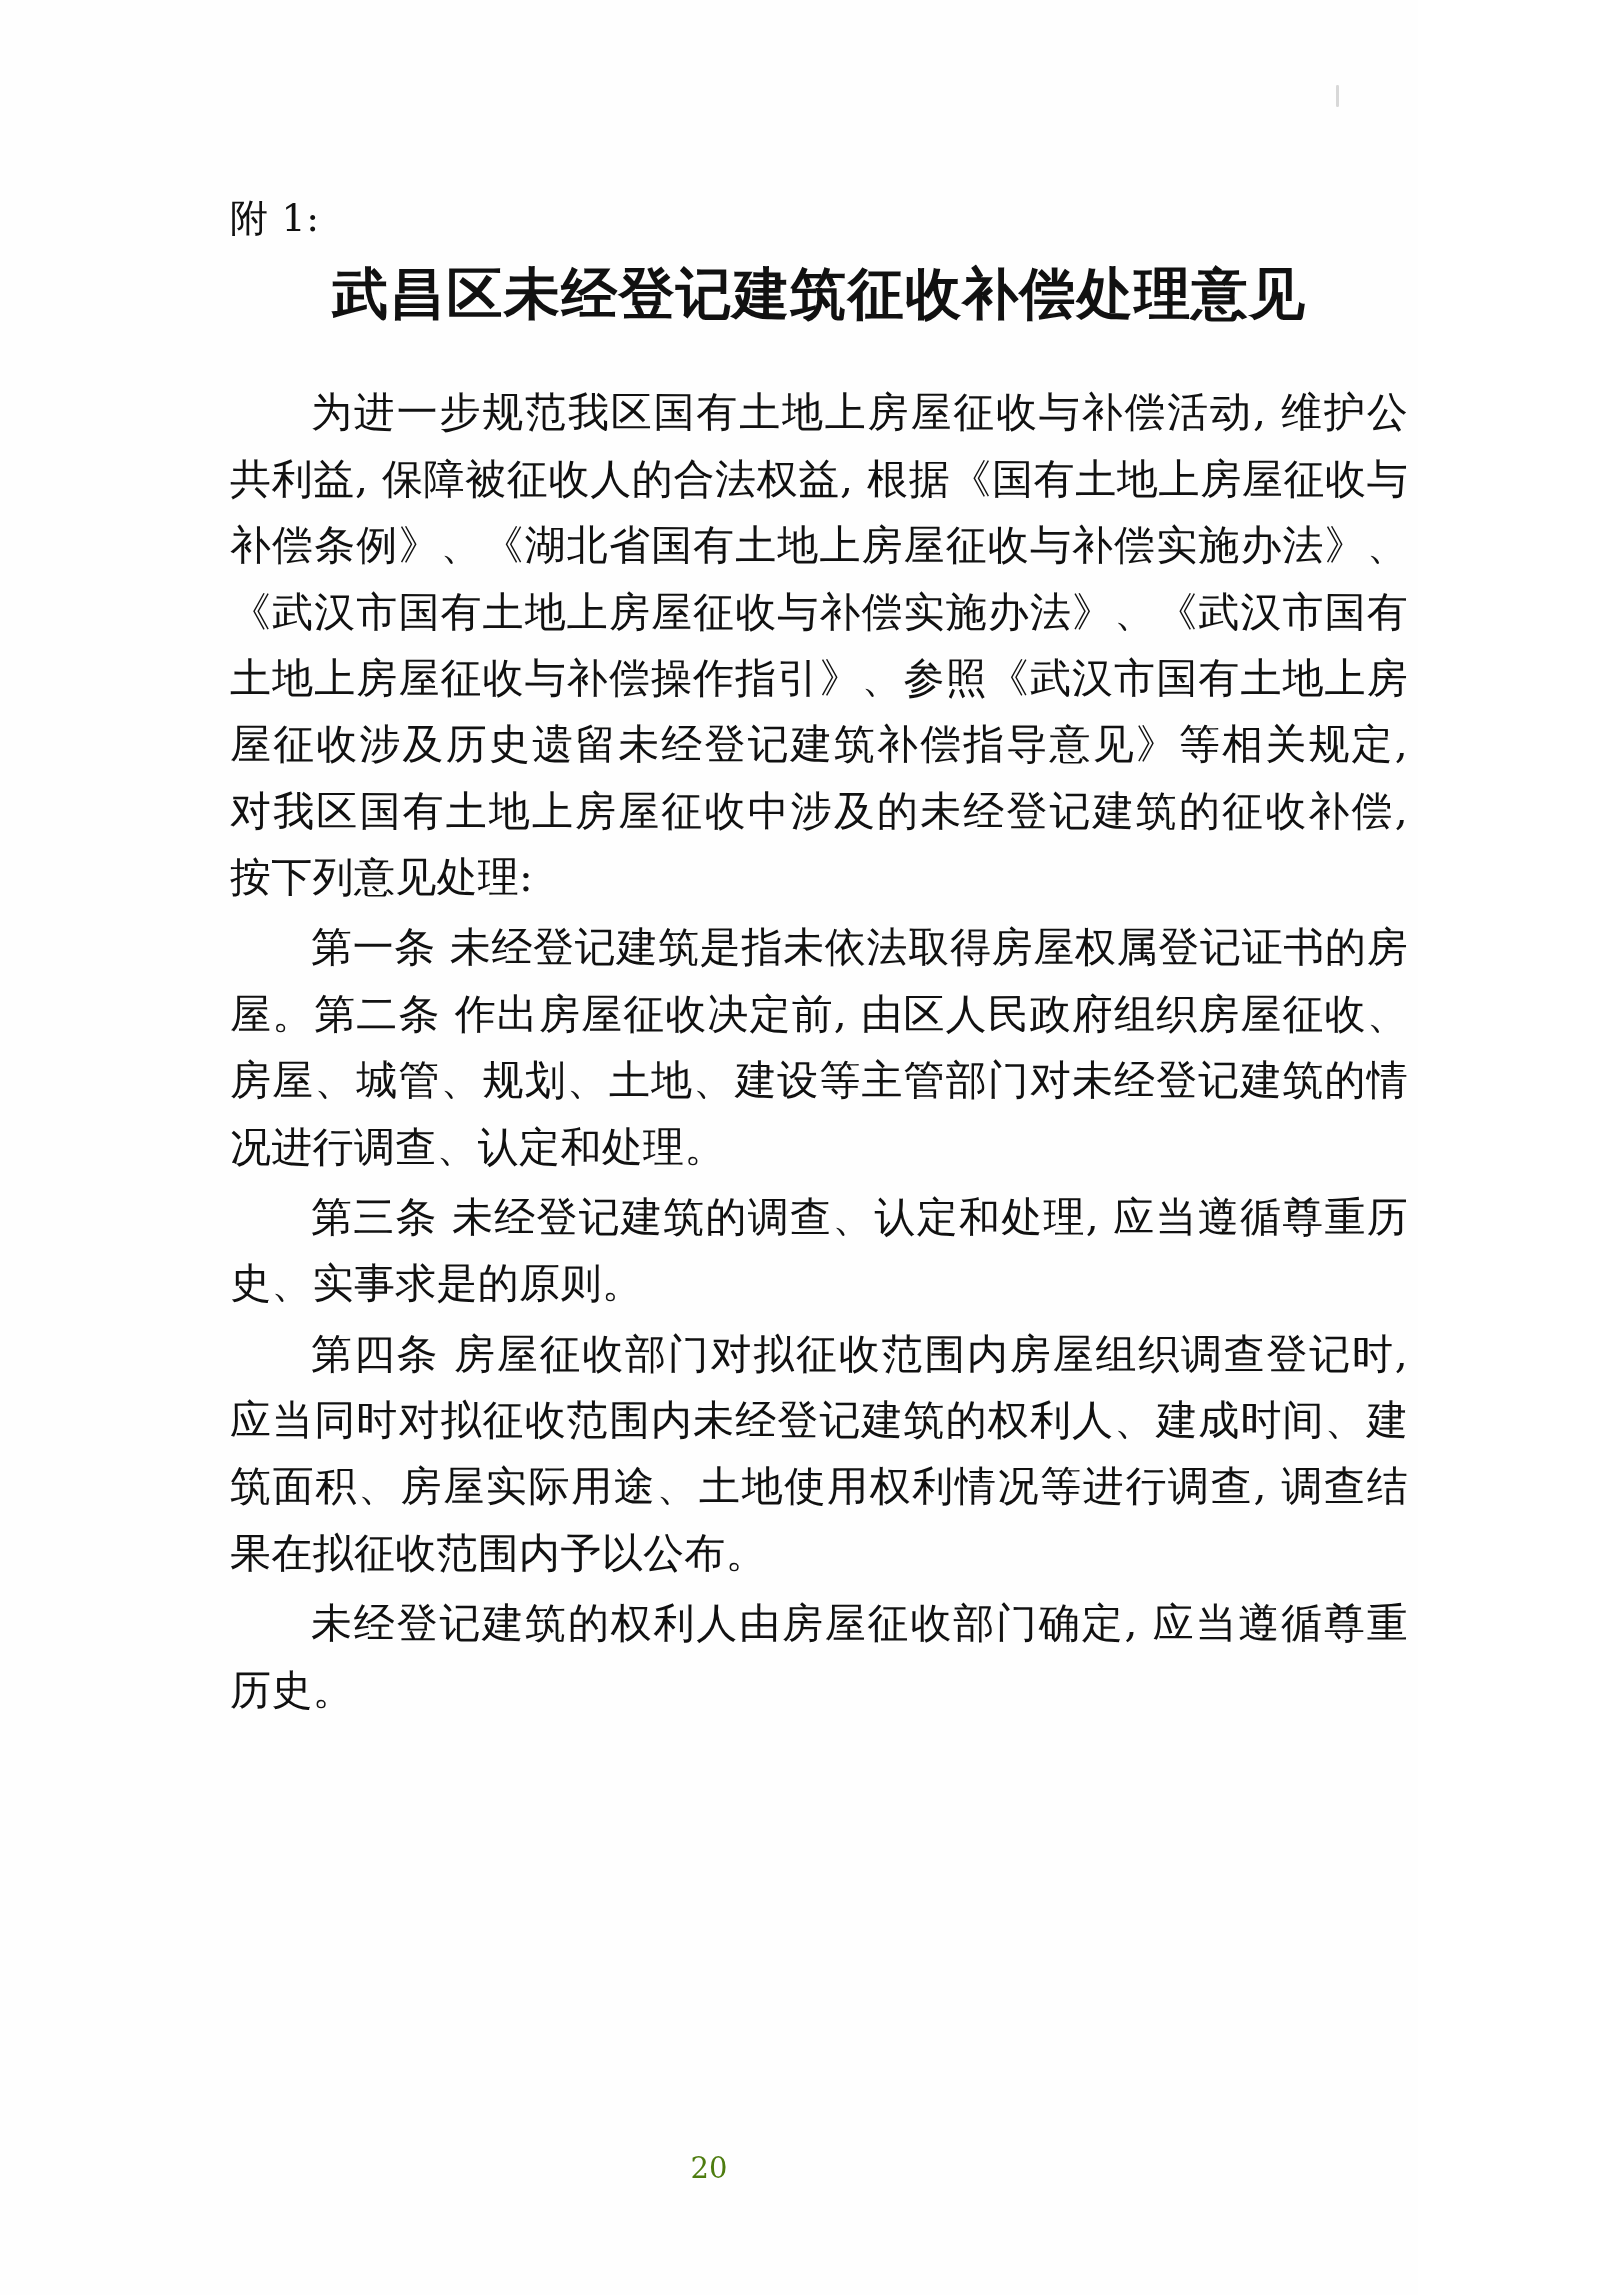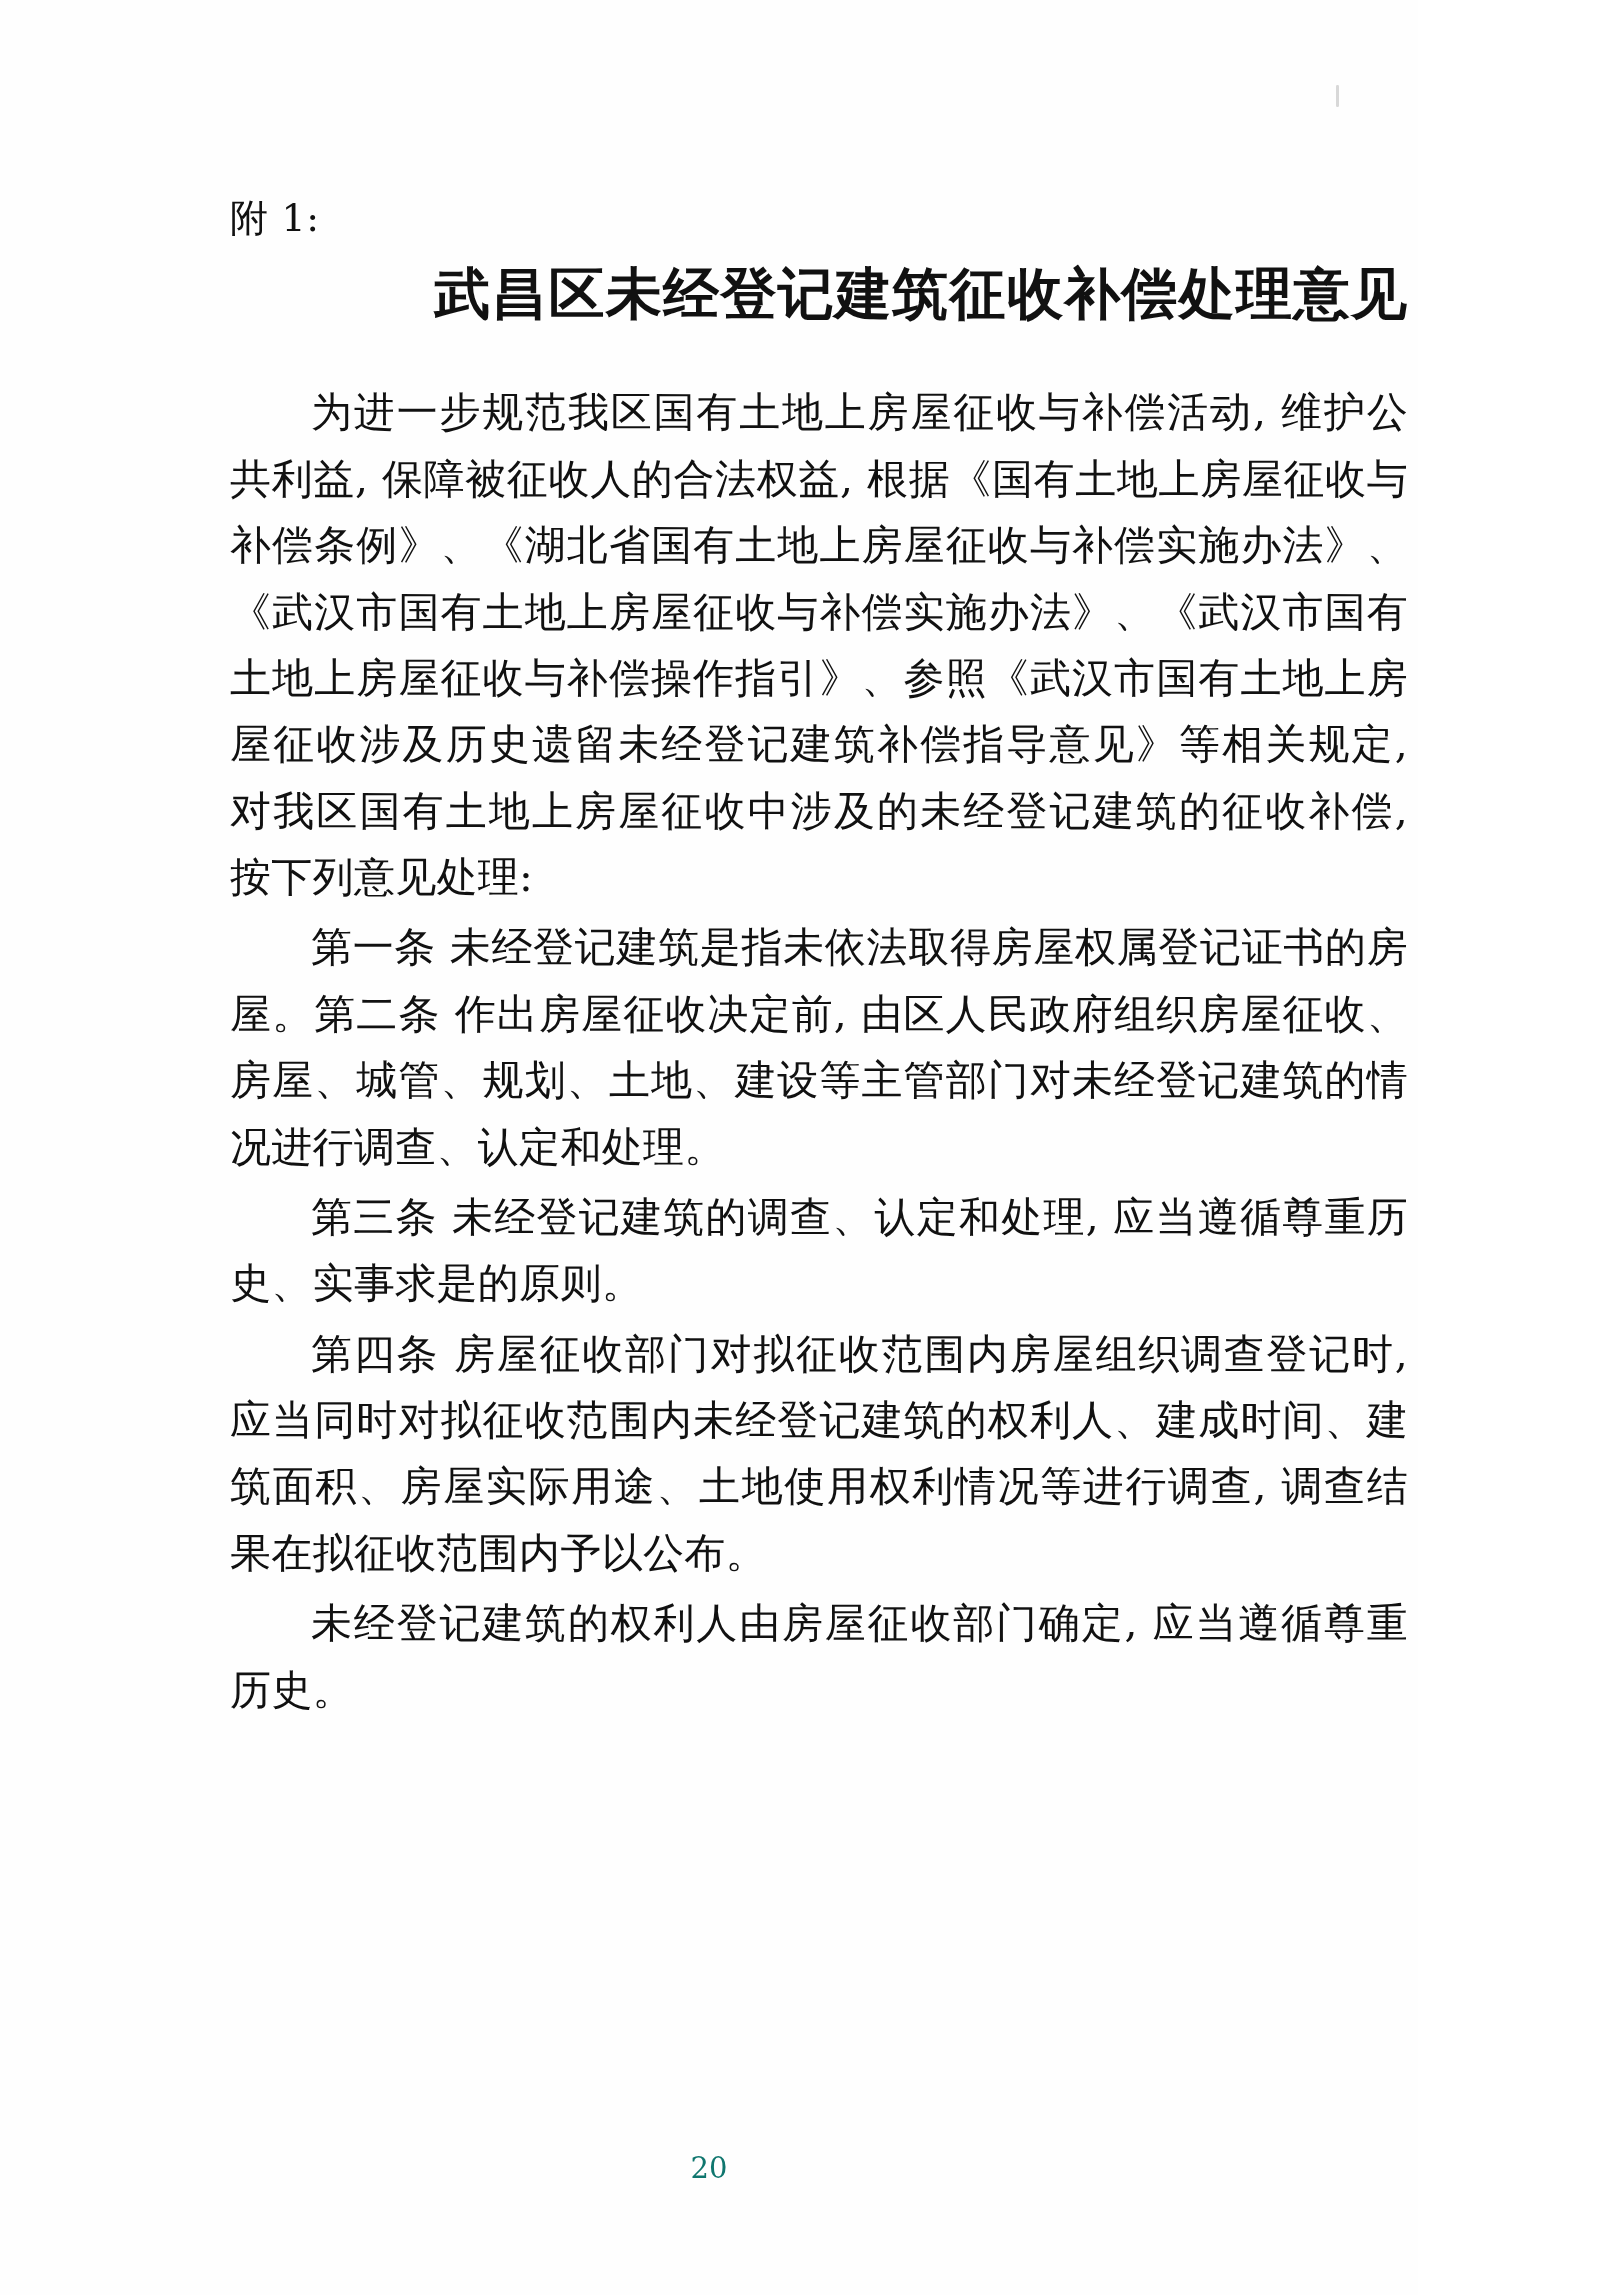--- a/index.html
+++ b/index.html
@@ -38,21 +38,21 @@
   .attach-label {
     font-size: 38px;
     line-height: 1.2;
     letter-spacing: 0.7px;
     margin: 0 0 15.7px 0;
     font-family: "DejaVu Serif", "Liberation Serif", serif;
   }
   .doc-title {
     font-size: 56px;
     font-weight: bold;
-    text-align: right;
+    text-align: center;
     letter-spacing: 1.3px;
     margin: 6.5px 0 46px 0;
     font-family: Liberation Mono, monospace;
     white-space: nowrap;
   }
   .body-text p {
     font-size: 41px;
     line-height: 1.62;
     margin: 0 0 3.9px 0;
     text-indent: 81px;
@@ -62,21 +62,21 @@
     font-family: "DejaVu Serif", "Liberation Serif", serif;
   }
   .page-number {
     position: absolute;
     bottom: 110px;
     left: 0;
     width: 100%;
     text-align: center;
     font-size: 29px;
     font-family: "DejaVu Serif", "Liberation Serif", serif;
-    color: #0f766e;
+    color: #4d7c0f;
   }
 </style>
 </head>
 <body>
 
 <div class="page">
 
   <div class="scan-mark"></div>
 
   <div class="content">

